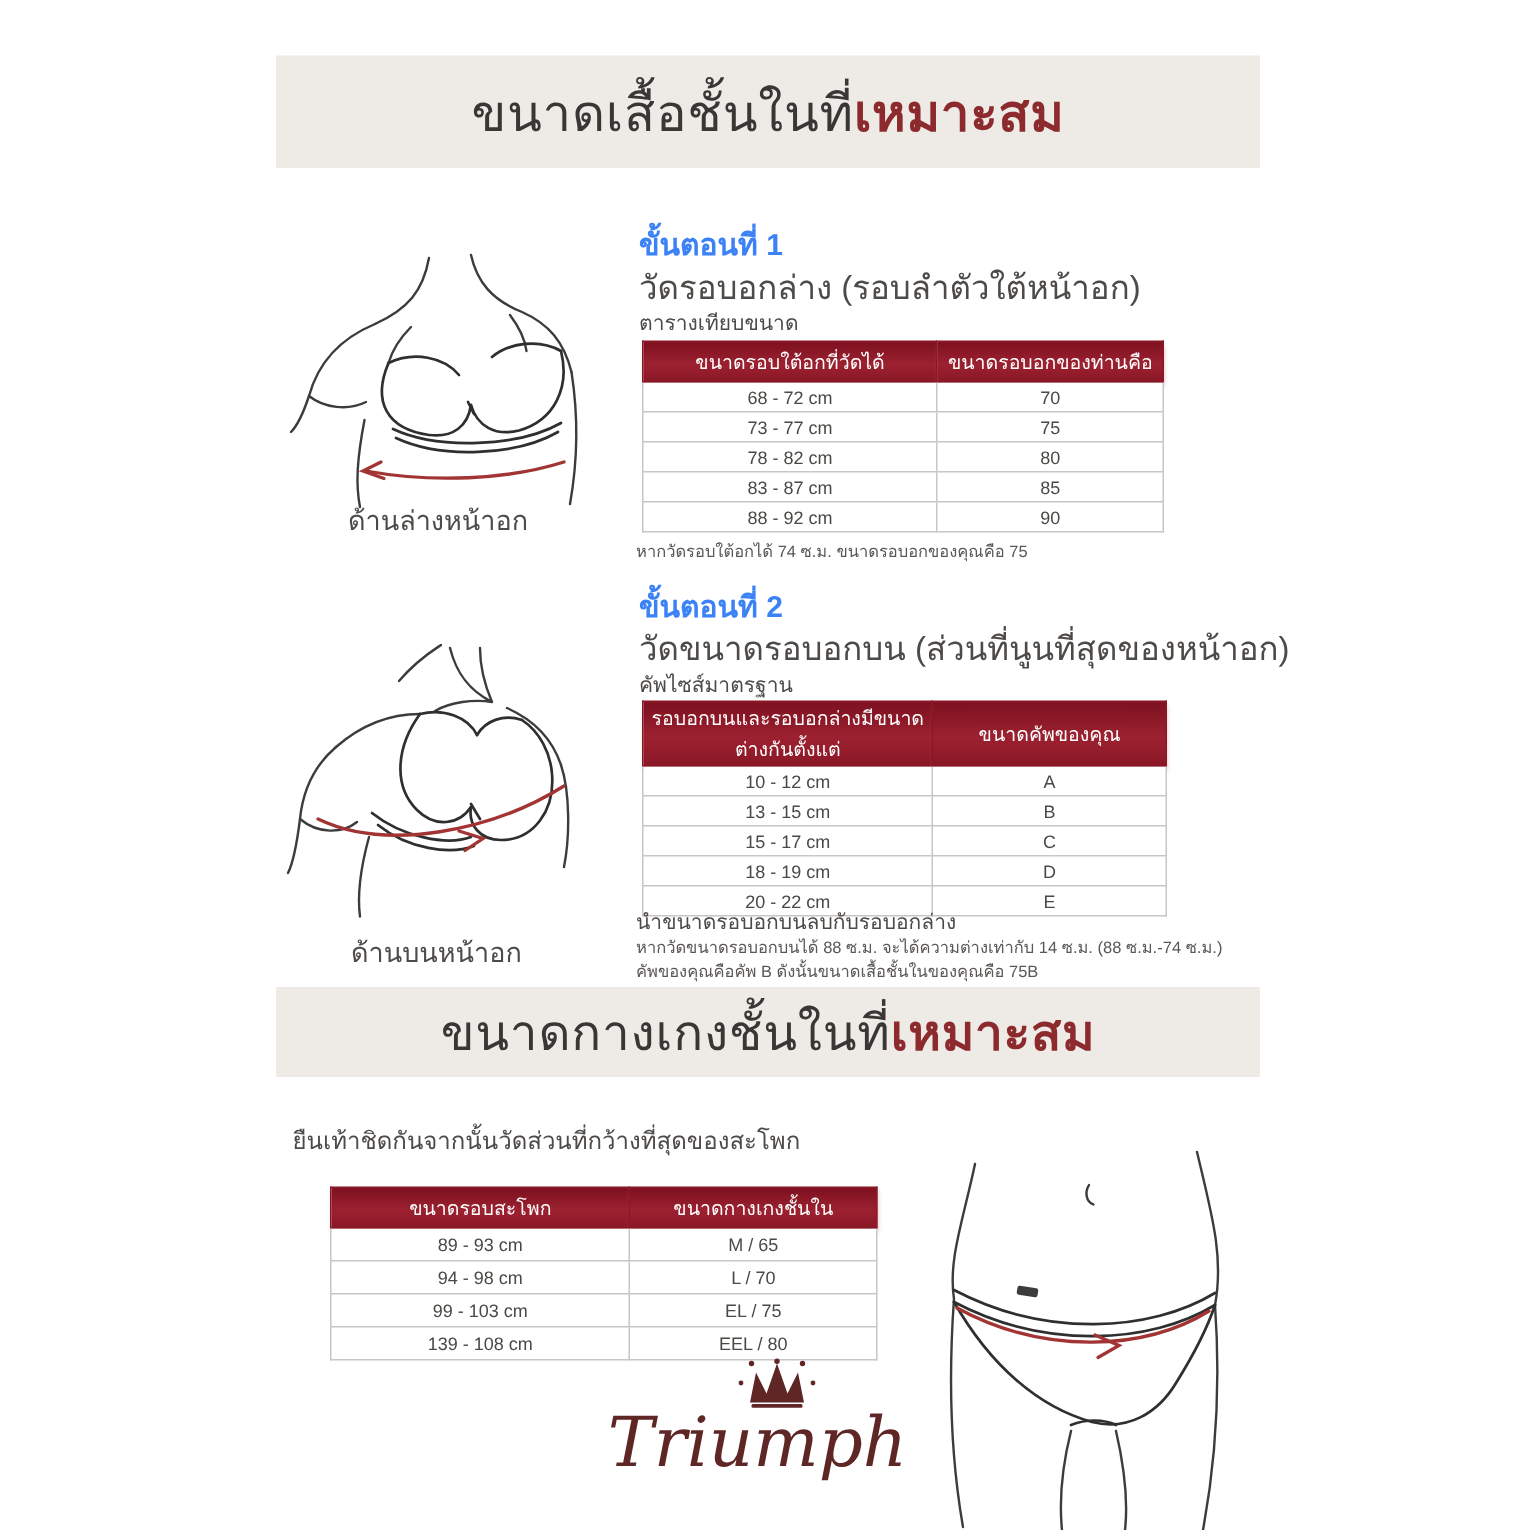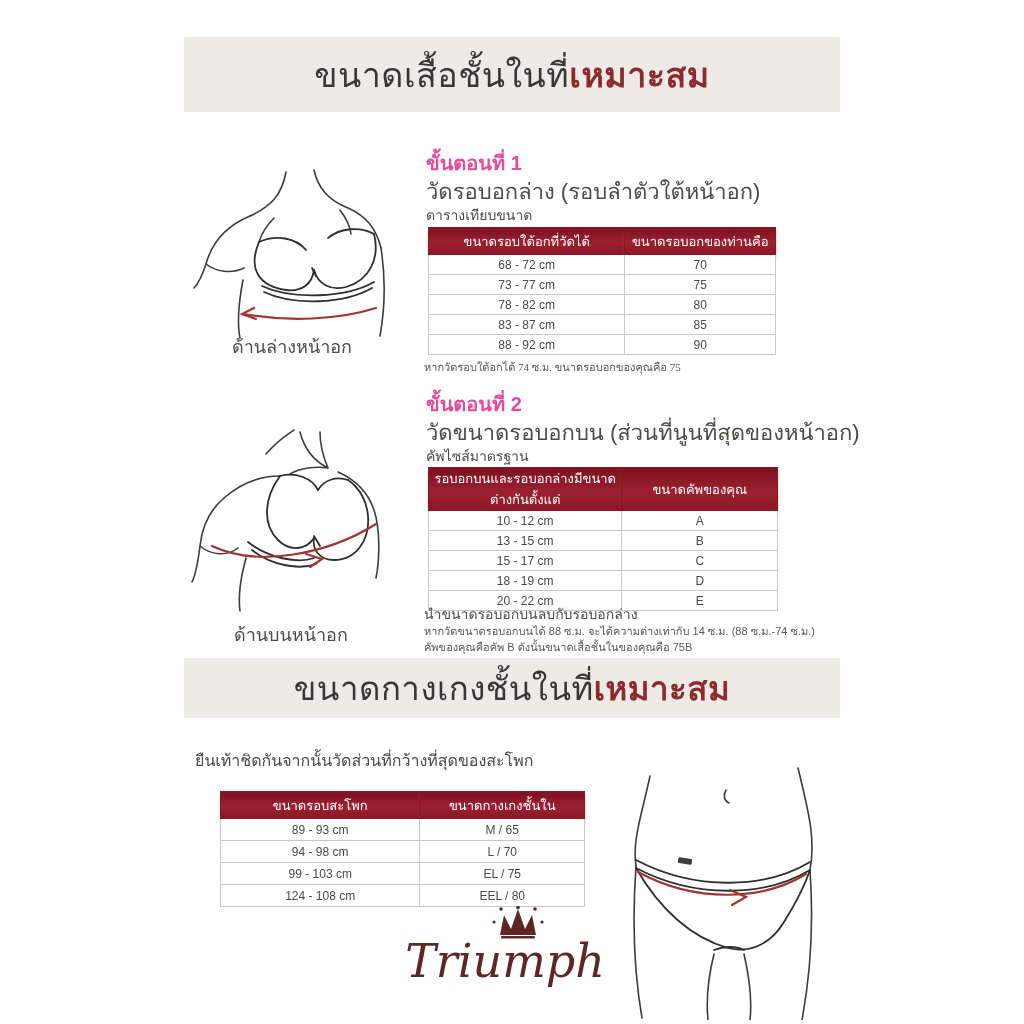--- a/index.html
+++ b/index.html
@@ -8,21 +8,21 @@
   .page { position:relative; width:1024px; height:1024px; background:#ffffff; overflow:hidden; margin:0 auto; }
 
   
   .band { position:absolute; left:184px; width:656px; background:#eeeae6; display:flex; align-items:center; justify-content:center; }
   .band1 { top:37px; height:75px; }
   .band2 { top:658px; height:60px; }
   .band-title { font-size:34px; letter-spacing:0.5px; color:#3a3635; white-space:nowrap; }
   .band-title .accent { color:#8c2a2e; font-weight:bold; }
 
   
-  .step-heading { position:absolute; font-size:20px; font-weight:bold; color:#ec4899; }
+  .step-heading { position:absolute; font-size:20px; font-weight:bold; color:#3b82f6; }
   .step-sub { position:absolute; font-size:22px; color:#4d4a48; }
   .table-label { position:absolute; font-size:14px; color:#4d4a48; }
   .note { position:absolute; font-size:11px; color:#5a5755; }
   .note-big { position:absolute; font-size:14px; color:#4d4a48; }
 
   
   table.size { position:absolute; border-collapse:collapse; background:#ffffff; }
   table.size th {
     background:linear-gradient(180deg,#7e1120 0%,#9c2130 55%,#8a1726 100%);
     color:#ffffff; font-weight:normal; font-size:13px; text-align:center;
@@ -117,21 +117,21 @@
       <tr>
           <td>83 - 87 cm</td>
           <td>85</td>
         </tr>
       <tr>
           <td>88 - 92 cm</td>
           <td>90</td>
         </tr>
     </tbody>
   </table>
-  <div class="note" style="left:424px; top:358px;font-family:Liberation Serif, serif;">หากวัดรอบใต้อกได้ 74 ซ.ม. ขนาดรอบอกของคุณคือ 75</div>
+  <div class="note" style="left:424px; top:358px;">หากวัดรอบใต้อกได้ 74 ซ.ม. ขนาดรอบอกของคุณคือ 75</div>
 
   <div class="step-heading" style="left:426px; top:388px;">ขั้นตอนที่ 2</div>
   <div class="step-sub" style="left:426px; top:415px;">วัดขนาดรอบอกบน (ส่วนที่นูนที่สุดของหน้าอก)</div>
   <div class="table-label" style="left:426px; top:445px;">คัพไซส์มาตรฐาน</div>
 
   <div class="illo" style="left:188px; top:428px;">
     <svg width="235" height="185" viewBox="0 0 235 185" fill="none">
       <g stroke="#3c3c3c" stroke-width="1.6" stroke-linecap="round" fill="none">
         <path d="M78,26 C90,12 100,6 106,2"></path>
         <path d="M112,4 C116,20 124,32 140,40 C128,38 112,40 102,46"></path>
@@ -224,21 +224,21 @@
         </tr>
       <tr>
           <td>94 - 98 cm</td>
           <td>L / 70</td>
         </tr>
       <tr>
           <td>99 - 103 cm</td>
           <td>EL / 75</td>
         </tr>
       <tr>
-          <td>124 - 108 cm</td>
+          <td>139 - 108 cm</td>
           <td>EEL / 80</td>
         </tr>
     </tbody>
   </table>
 
   <div class="illo" style="left:602px; top:762px;">
     <svg width="238" height="258" viewBox="0 0 238 258" fill="none">
       <g stroke="#3c3c3c" stroke-width="1.6" stroke-linecap="round" fill="none">
         <path d="M48,14 C40,52 30,78 34,104"></path>
         <path d="M196,6 C206,48 214,76 208,108"></path>

